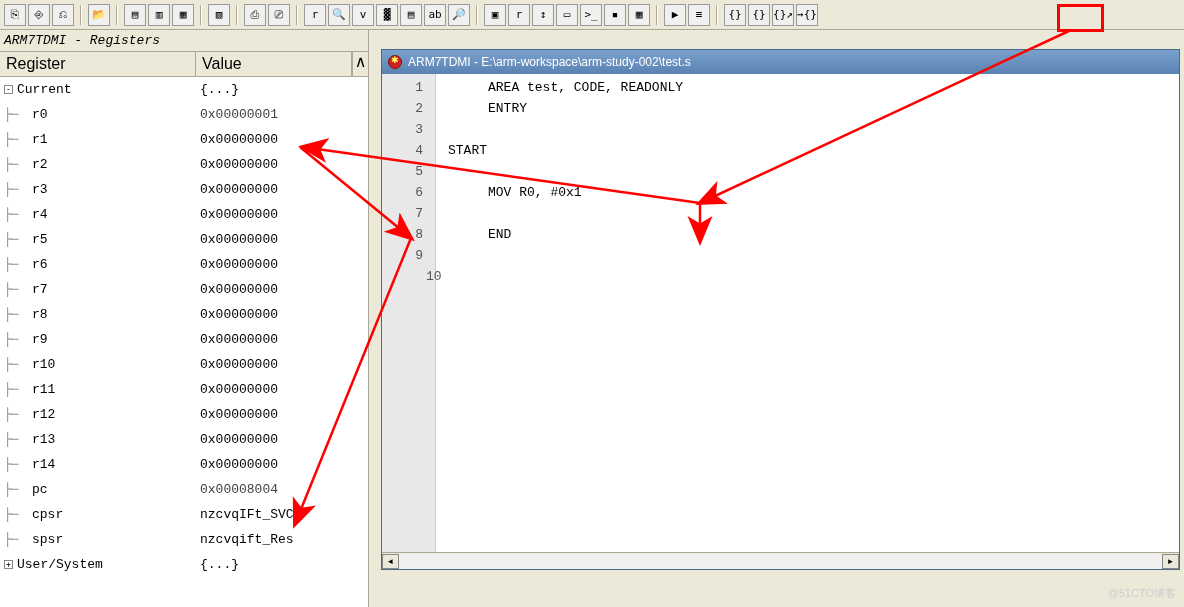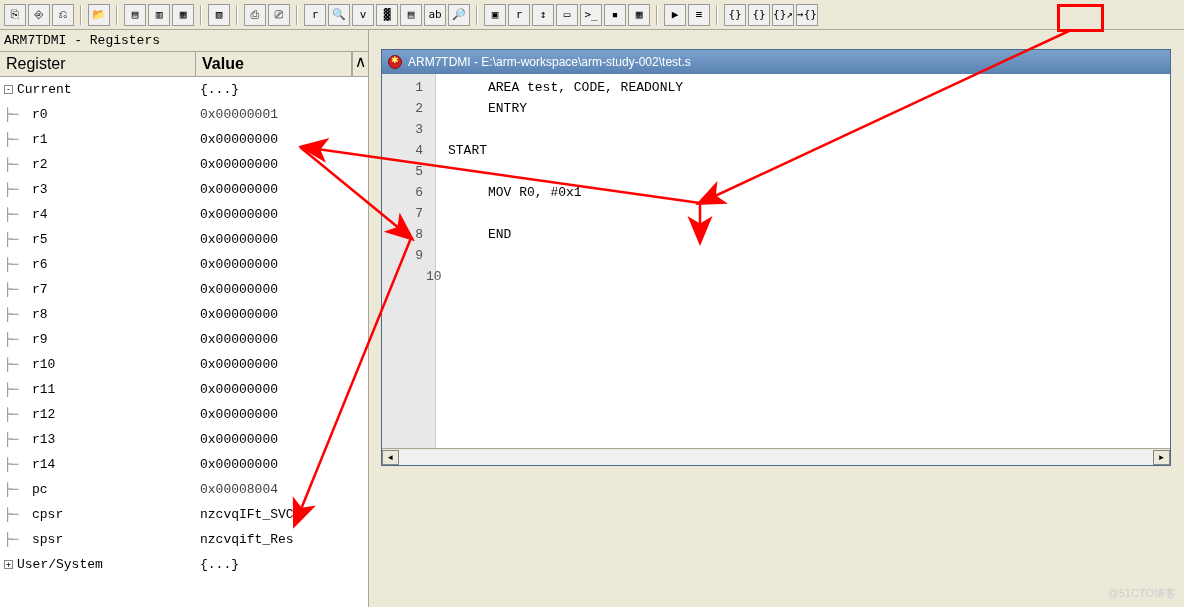--- a/index.html
+++ b/index.html
@@ -51,36 +51,37 @@
   background: #fff;
   display: flex;
   flex-direction: column;
 }
 .left-title {
   font-family: "Courier New", monospace;
   font-size: 13px;
   padding: 3px 4px;
   background: #ece9d8;
   border-bottom: 1px solid #aca899;
+  font-style: italic;
 }
 .reg-header {
   display: flex;
   background: #ece9d8;
   border-bottom: 1px solid #aca899;
   font-family: "MS Sans Serif", sans-serif;
   font-size: 16px;
 }
 .reg-header-col {
   padding: 3px 6px;
   border-right: 1px solid #aca899;
   background: #ece9d8;
   position: relative;
 }
 .reg-header-col.hReg { width: 196px; }
-.reg-header-col.hVal { flex: 1; font-weight: bold; }
+.reg-header-col.hVal { flex: 1; }
 .reg-header-scroll {
   width: 16px;
   text-align: center;
   border-left: 1px solid #aca899;
 }
 .reg-body {
   overflow-y: auto;
   flex: 1;
   background: #fff;
 }
@@ -121,22 +122,22 @@
 }
 .right-panel {
   flex: 1;
   background: #ece9d8;
   position: relative;
 }
 .editor-window {
   position: absolute;
   left: 12px;
   top: 19px;
-  right: 13px;
-  height: 417px;
+  right: 4px;
+  height: 521px;
   border: 1px solid #4a6a8a;
   display: flex;
   flex-direction: column;
 }
 .editor-titlebar {
   height: 24px;
   background: linear-gradient(#7ba2ce, #5a82b2);
   color: #fff;
   display: flex;
   align-items: center;

